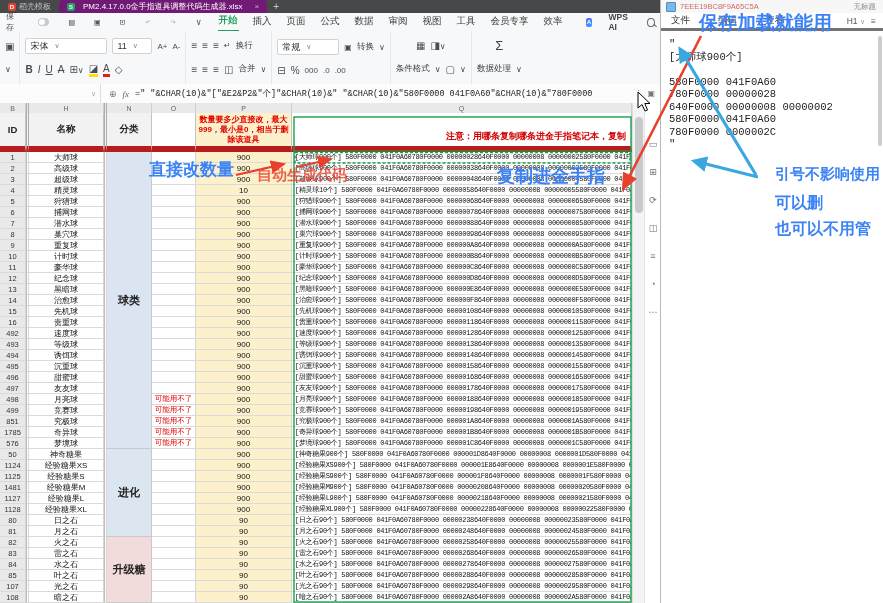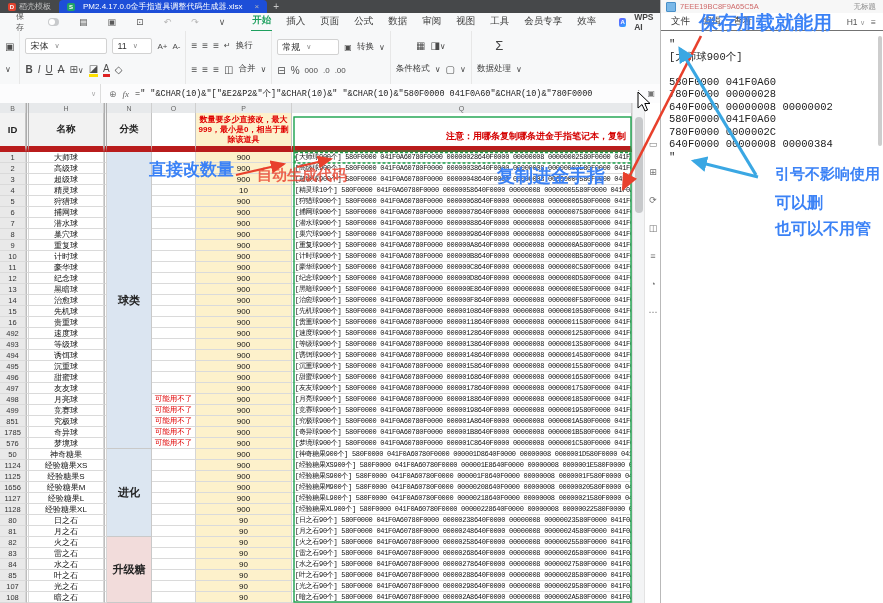--- a/index.html
+++ b/index.html
@@ -3,35 +3,35 @@
 <meta charset="utf-8">
 <style>
   html,body{margin:0;padding:0;background:#ddd;}
   .screen{position:relative;width:883px;height:603px;background:#fff;overflow:hidden;
     font-family:"Liberation Sans","DejaVu Sans",sans-serif;cursor:default;}
   
   .tabbar{position:absolute;left:0;top:0;width:699px;height:13px;background:#46484a;display:flex;align-items:flex-end;}
   .doc-tab{display:flex;align-items:center;gap:3px;height:13px;padding:0 8px;font-size:8px;color:#c3c3c3;}
   .doc-tab .ticon{width:8px;height:8px;border-radius:2px;background:#e0422f;color:#fff;font-size:6px;font-weight:bold;
     display:flex;align-items:center;justify-content:center;}
-  .doc-tab.active{background:#1d4ed8;color:#fff;border-radius:4px 4px 0 0;gap:8px;}
+  .doc-tab.active{background:#701a75;color:#fff;border-radius:4px 4px 0 0;gap:8px;}
   .doc-tab.active .ticon{background:#21a366;}
   .tab-x{color:#b9b9b9;font-size:8px;margin-left:4px;}
   .tab-plus{color:#c9c9c9;font-size:10px;padding:0 6px;line-height:12px;}
   .menubar{position:absolute;left:0;top:13px;width:660px;height:18px;background:#f7f8f9;border-bottom:1px solid #e3e4e5;
     display:flex;align-items:center;font-size:9.5px;color:#3b3b3b;}
-  .qat{display:flex;align-items:center;gap:20px;padding:0 16px;}
+  .qat{display:flex;align-items:center;gap:20px;padding:0 6px;font-family:Liberation Mono, monospace;}
   .save-lbl{font-size:8px;color:#555;}
   .toggle{width:15px;height:8px;border-radius:4px;background:#c8cacc;position:relative;}
   .toggle::after{content:"";position:absolute;left:1px;top:1px;width:6px;height:6px;border-radius:50%;background:#fff;}
   .qicon{font-size:9px;color:#5a5a5a;}
   .rtabs{display:flex;align-items:center;gap:13px;margin-left:10px;}
   .rtab{padding:1px 1px 3px;cursor:pointer;white-space:nowrap;}
   .rtab.active{color:#1ea05f;font-weight:bold;border-bottom:2px solid #1ea05f;}
-  .mright{margin-left:auto;display:flex;align-items:center;gap:8px;padding-right:6px;padding-left:22px;}
+  .mright{margin-left:auto;display:flex;align-items:center;gap:16px;padding-right:6px;padding-left:22px;}
   .ailogo{width:9px;height:9px;border-radius:2px;background:linear-gradient(135deg,#6a5cff,#2aa7ff);color:#fff;font-size:6px;
     display:flex;align-items:center;justify-content:center;font-weight:bold;}
   .ai-lbl{font-size:8.5px;color:#444;font-weight:bold;}
   .mag{width:7px;height:7px;border:1.2px solid #666;border-radius:50%;position:relative;}
   .mag::after{content:"";position:absolute;left:5px;top:6px;width:4px;height:1.2px;background:#666;transform:rotate(40deg);}
   .cchk{width:9px;height:9px;border:1px solid #9a9a9a;border-radius:50%;color:#9a9a9a;font-size:6px;line-height:9px;text-align:center;}
   .share-btn{background:#1ea05f;color:#fff;border-radius:3px;font-size:8.5px;padding:2px 7px;display:flex;gap:3px;align-items:center;}
   .toolbar{position:absolute;left:0;top:31px;width:660px;height:53px;background:#f7f8f9;border-bottom:1px solid #dadada;
     display:flex;align-items:stretch;}
   .grp{display:flex;flex-direction:column;justify-content:space-around;padding:3px 5px;border-right:1px solid #e7e7e7;}
@@ -82,22 +82,22 @@
   .vscroll{position:absolute;left:632px;top:103px;width:12px;height:500px;background:#f3f4f5;border-left:1px solid #dedede;}
   .vthumb{position:absolute;left:2px;top:14px;width:8px;height:96px;background:#c7c9cb;border-radius:4px;}
   .sidebar{position:absolute;left:644px;top:103px;width:16px;height:500px;background:#fff;border-left:1px solid #e3e3e3;}
   .sideicon{position:absolute;left:0;width:16px;text-align:center;font-size:9px;color:#767676;}
   
   .notepad{position:absolute;left:660px;top:0;width:223px;height:603px;background:#fff;border-left:1px solid #b9b9b9;}
   .np-title{position:absolute;left:0;top:0;width:100%;height:13px;background:#f7f7f7;display:flex;align-items:center;gap:4px;padding-left:5px;box-sizing:border-box;}
   .np-ticon{width:8px;height:8px;background:#7ab8e8;border:1px solid #4a90c8;border-radius:1px;}
   .np-tname{font-size:7.5px;color:#cf6a6a;white-space:nowrap;overflow:hidden;max-width:130px;}
   .np-untitled{margin-left:auto;font-size:7.5px;color:#8a8a8a;padding-right:8px;}
-  .np-menu{position:absolute;left:0;top:13px;width:100%;height:18px;border-bottom:1px solid #737373;
-    display:flex;align-items:center;gap:12px;padding-left:10px;box-sizing:border-box;font-size:9.5px;color:#333;}
+  .np-menu{position:absolute;left:0;top:13px;width:100%;height:18px;border-bottom:3px solid #737373;
+    display:flex;align-items:center;gap:28px;padding-left:10px;box-sizing:border-box;font-size:9.5px;color:#333;}
   .np-mright{margin-left:auto;display:flex;align-items:center;gap:6px;padding-right:8px;font-size:8.5px;color:#555;}
   .np-body{position:absolute;left:8px;top:38px;width:200px;font-family:"Liberation Mono","DejaVu Sans Mono",monospace;
     font-size:10.5px;line-height:12.5px;color:#1a1a1a;white-space:pre;}
   .np-scroll{position:absolute;right:2px;top:36px;width:4px;height:110px;background:#cdcdcd;border-radius:2px;}
   
   .ann{position:absolute;color:#3b82f6;font-weight:bold;white-space:nowrap;z-index:40;
     font-family:"Liberation Sans","DejaVu Sans",sans-serif;}
   .ovl{position:absolute;left:0;top:0;width:883px;height:603px;pointer-events:none;z-index:30;}
 </style>
 </head>
@@ -571,21 +571,21 @@
       <div class="c-id">1125</div>
       <div class="rsep"></div>
       <div class="c-name">经验糖果S</div>
       <div class="rsep"></div>
       <div class="c-cat"></div>
       <div class="c-note"></div>
       <div class="c-qty">900</div>
       <div class="c-code">[经验糖果S900个]  580F0000 041F0A60780F0000 000001F8640F0000 00000008 0000001F580F0000 041F0A60780F0000 000001FC640F0000 00000008 00000384</div>
     </div>
       <div class="r">
-      <div class="c-id">1656</div>
+      <div class="c-id">1481</div>
       <div class="rsep"></div>
       <div class="c-name">经验糖果M</div>
       <div class="rsep"></div>
       <div class="c-cat"></div>
       <div class="c-note"></div>
       <div class="c-qty">900</div>
       <div class="c-code">[经验糖果M900个]  580F0000 041F0A60780F0000 00000208640F0000 00000008 00000020580F0000 041F0A60780F0000 0000020C640F0000 00000008 00000384</div>
     </div>
       <div class="r">
       <div class="c-id">1127</div>
@@ -719,21 +719,21 @@
       <span>编辑</span>
       <span>查看</span>
       <span class="np-mright">
         <span>
           <span>H1</span>
           <span style="font-size:7px;color:#999"> ∨</span>
         </span>
         <span>≡</span>
       </span>
     </div>
-    <div class="np-body"><div>"</div><div>[大师球900个]</div><div> </div><div>580F0000 041F0A60</div><div>780F0000 00000028</div><div>640F0000 00000008 00000002</div><div>580F0000 041F0A60</div><div>780F0000 0000002C</div><div>640F0000 00000008 00000384</div><div>"</div></div>
+    <div class="np-body"><div>"</div><div>[大师球900个]</div><div> </div><div>580F0000 041F0A60</div><div>780F0000 00000028</div><div>640F0000 00000008 00000002</div><div>580F0000 041F0A60</div><div>780F0000 0000002C</div><div>"</div></div>
     <div class="np-scroll"></div>
   </div>
 
   <svg class="ovl" viewBox="0 0 883 603">
     <defs>
       <marker id="mr" markerWidth="8" markerHeight="6" refX="6" refY="3" orient="auto">
         <path d="M0,0 L7,3 L0,6 Z" fill="#e8402c"></path>
       </marker>
       <marker id="mb" markerWidth="6" markerHeight="5" refX="4" refY="2.5" orient="auto">
         <path d="M0,0 L5,2.5 L0,5 Z" fill="#3aa7e3"></path>

